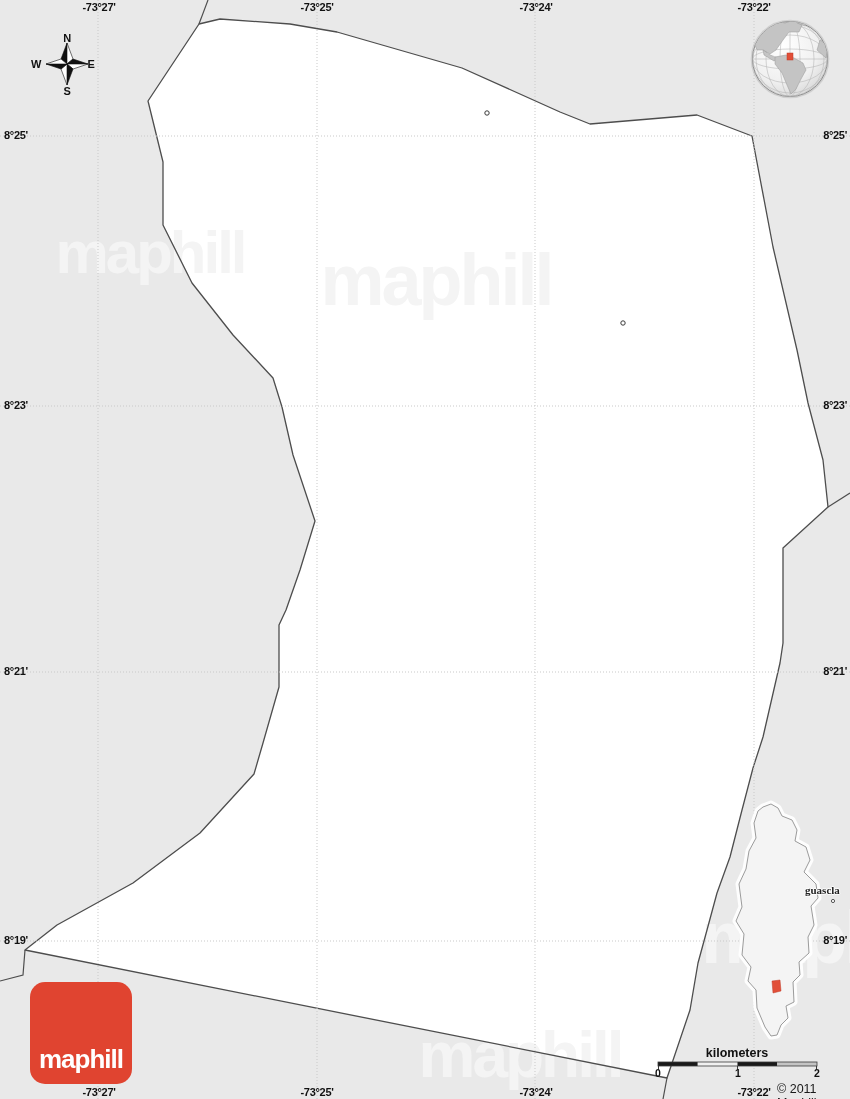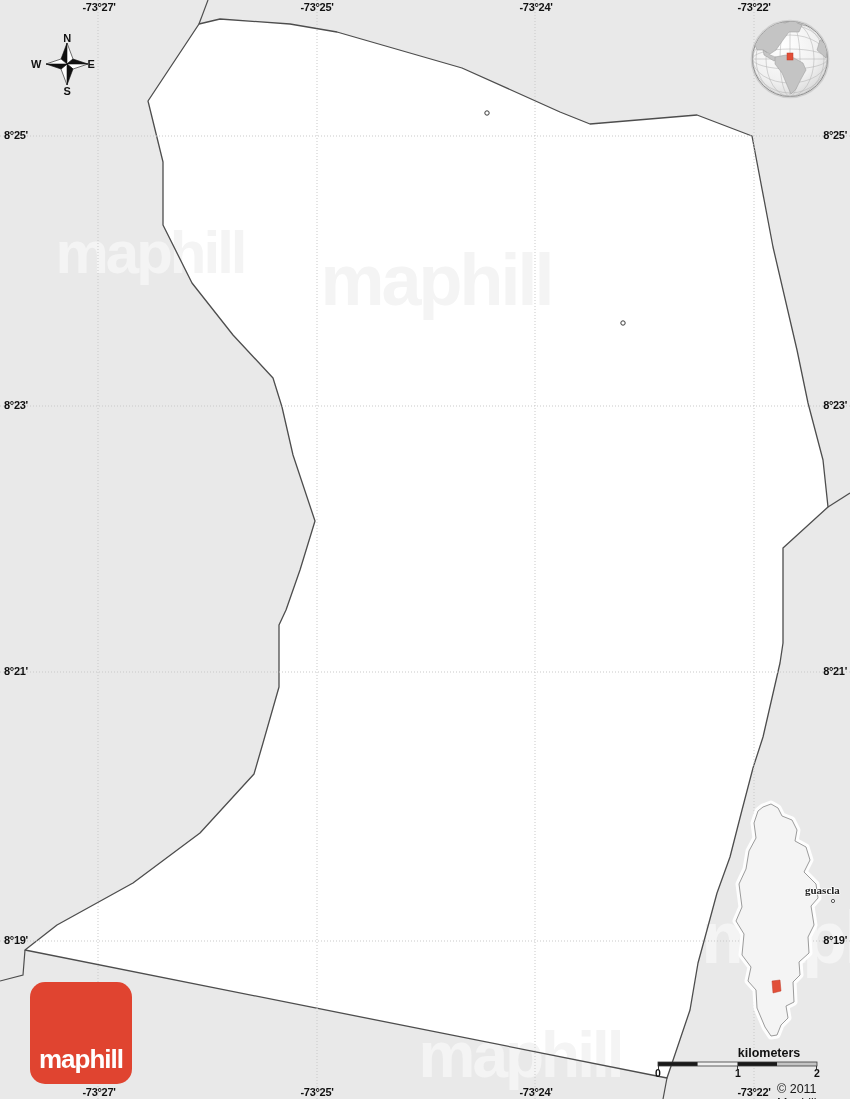--- a/index.html
+++ b/index.html
@@ -20,21 +20,21 @@
   }
   .logo{
     position:absolute;left:30px;top:982px;width:102px;height:102px;
     background:#e04430;border-radius:15px;cursor:pointer;
   }
   .logo span{
     position:absolute;left:0;right:0;bottom:9px;text-align:center;
     color:#fff;font-size:26px;font-weight:bold;letter-spacing:-1px;
   }
   .kilometers{position:absolute;left:737px;top:1046px;transform:translateX(-50%);
-    font-size:12.5px;font-weight:bold;color:#111;margin-left:32px;}
+    font-size:12.5px;font-weight:bold;color:#111;}
   .scalenum{position:absolute;top:1067px;font-size:10.5px;font-weight:bold;color:#111;
     transform:translateX(-50%);}
   .copyright{position:absolute;top:1082px;left:777px;font-size:12.5px;color:#1a1a1a;}
   .insetlbl{position:absolute;left:805px;top:884px;font-size:11px;font-weight:bold;color:#222;
     white-space:nowrap;text-shadow:1px 0 0 #fff,-1px 0 0 #fff,0 1px 0 #fff,0 -1px 0 #fff;font-family:Liberation Serif, serif;}
 </style>
 </head>
 <body>
 
 <div class="stage">

